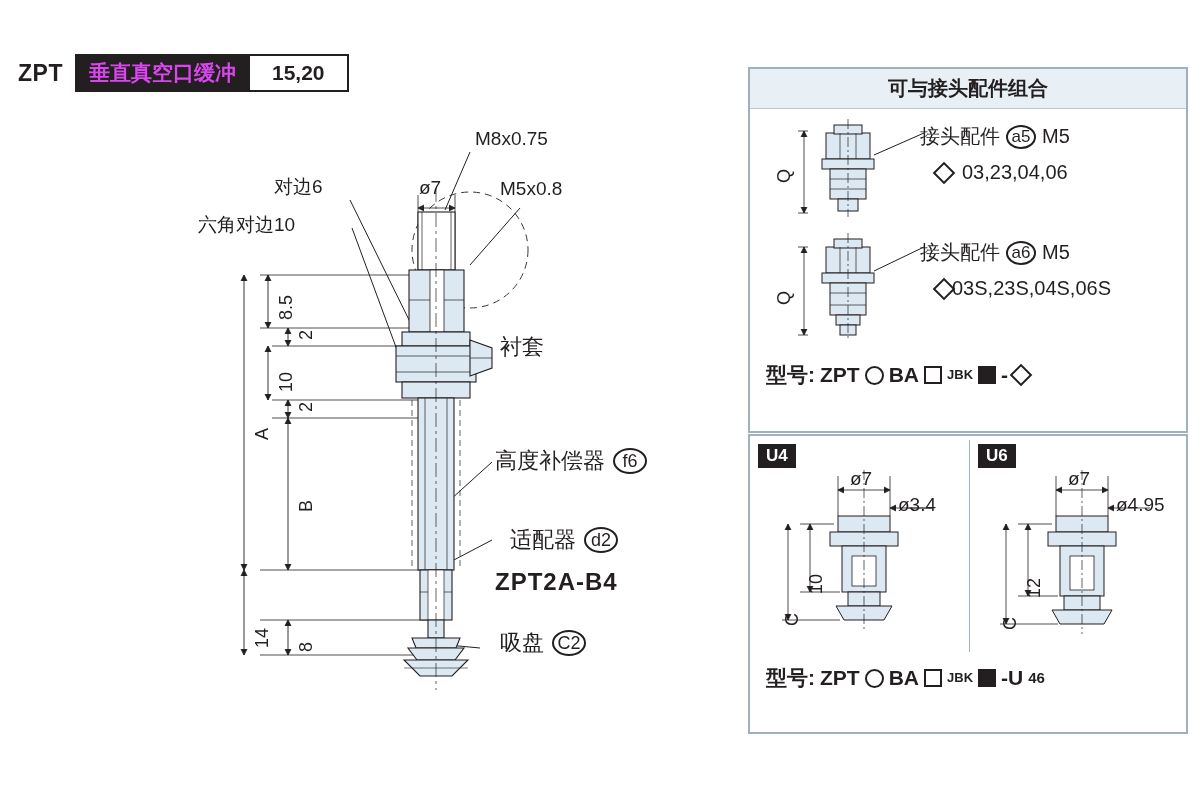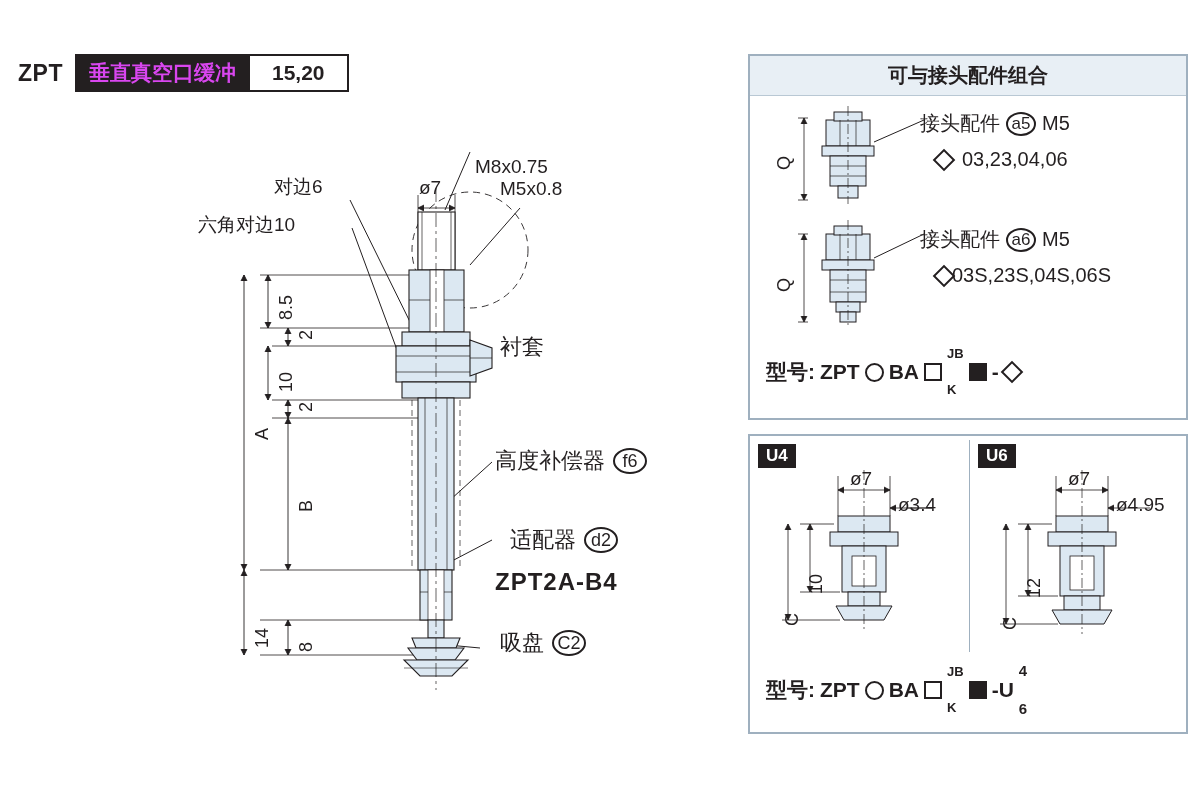--- a/index.html
+++ b/index.html
@@ -63,21 +63,21 @@
   .sqsm.filled{background:#231f20;}
   .diamond{
     display:inline-block;width:16px;height:16px;border:2px solid #231f20;
     box-sizing:border-box;transform:rotate(45deg);vertical-align:-1px;
   }
   .circO{
     display:inline-block;width:19px;height:19px;border:2px solid #231f20;
     border-radius:50%;box-sizing:border-box;vertical-align:-2px;
   }
   .model-line{font-size:21px;font-weight:bold;color:#231f20;display:flex;align-items:center;gap:5px;}
-  .stack{display:inline-flex;flex-direction:column;line-height:.95;font-size:13px;font-weight:bold;gap:24px;}
+  .stack{display:inline-flex;flex-direction:row;line-height:.95;font-size:13px;font-weight:bold;}
 </style>
 </head>
 <body>
 
 <div class="abs nosel" id="header">
   <div class="code">ZPT</div>
   <div class="blackbox">垂直真空口缓冲</div>
   <div class="sizebox">15,20</div>
 </div>
 
@@ -194,21 +194,21 @@
     <path d="M408,548 L464,548 L455,560 L417,560 Z" fill="#dce8f2" stroke="#231f20"></path>
     <path d="M404,560 L468,560 L452,576 L420,576 Z" fill="#dce8f2" stroke="#231f20"></path>
     <line x1="404" y1="568" x2="468" y2="568" stroke-width="0.6"></line>
 
     <g stroke="#231f20" stroke-width="0.7" stroke-dasharray="14 4 3 4">
       <line x1="436" y1="88" x2="436" y2="590"></line>
     </g>
   </g>
 </svg>
 
-<div class="abs lbl nosel" style="left:475px;top:128px;margin-top:28px;">M8x0.75</div>
+<div class="abs lbl nosel" style="left:475px;top:128px;">M8x0.75</div>
 <div class="abs lbl nosel" style="left:274px;top:174px;">对边6</div>
 <div class="abs lbl nosel" style="left:198px;top:212px;">六角对边10</div>
 <div class="abs lbl nosel" style="left:419px;top:177px;">ø7</div>
 <div class="abs lbl nosel" style="left:500px;top:178px;text-align:right;">M5x0.8</div>
 <div class="abs lbl nosel" style="left:500px;top:332px;font-size:22px;">衬套</div>
 
 <div class="abs nosel" style="left:495px;top:446px;display:flex;align-items:center;gap:8px;">
   <span class="lbl" style="font-size:22px;">高度补偿器</span>
   <span class="circ">f6</span>
 </div>
@@ -226,21 +226,21 @@
 
 <div class="abs vtext nosel" style="left:276px;top:320px;">8.5</div>
 <div class="abs vtext nosel" style="left:296px;top:340px;">2</div>
 <div class="abs vtext nosel" style="left:276px;top:392px;">10</div>
 <div class="abs vtext nosel" style="left:296px;top:412px;">2</div>
 <div class="abs vtext nosel" style="left:252px;top:440px;">A</div>
 <div class="abs vtext nosel" style="left:296px;top:512px;">B</div>
 <div class="abs vtext nosel" style="left:252px;top:648px;">14</div>
 <div class="abs vtext nosel" style="left:296px;top:652px;">8</div>
 
-<div class="abs panel" style="left:748px;top:54px;width:440px;height:366px;">
+<div class="abs panel" style="left:748px;top:67px;width:440px;height:366px;">
   <div class="panel-title">可与接头配件组合</div>
 
   <div style="position:relative;height:120px;">
     <svg style="position:absolute;left:14px;top:6px;" width="200" height="112" viewBox="0 0 200 112">
       <g stroke="#231f20" fill="none" stroke-width="1">
         <g stroke-width="0.8">
           <line x1="34" y1="16" x2="44" y2="16"></line>
           <line x1="34" y1="98" x2="44" y2="98"></line>
           <line x1="40" y1="16" x2="40" y2="98"></line>
           <path d="M37,22 L40,16 L43,22" fill="#231f20"></path>

